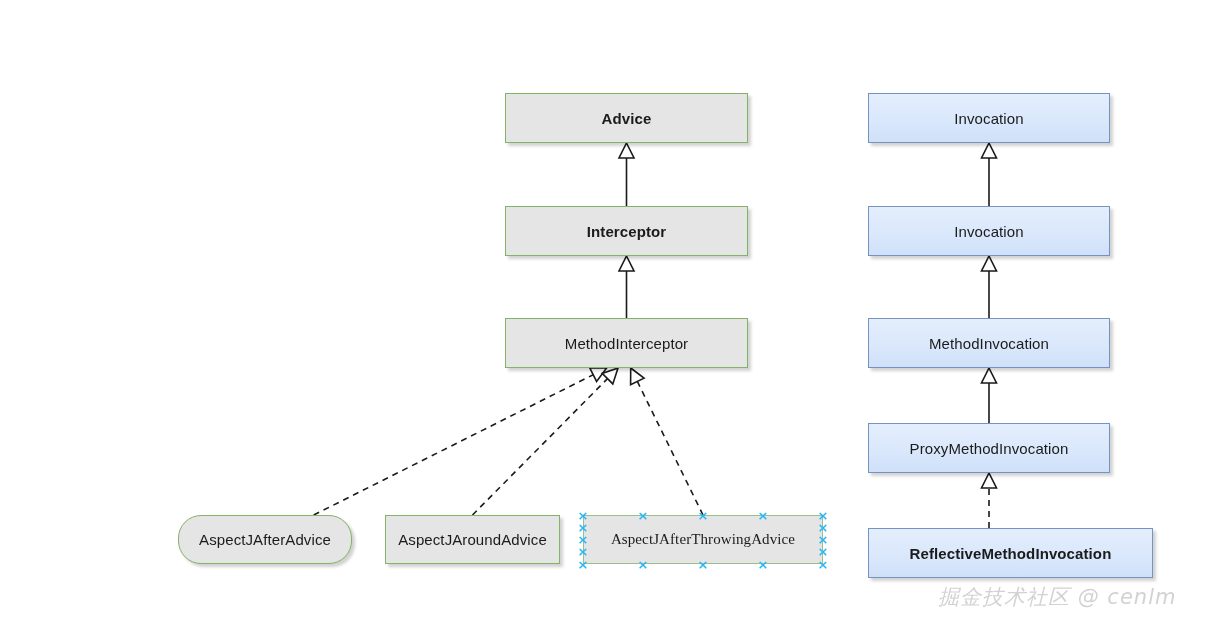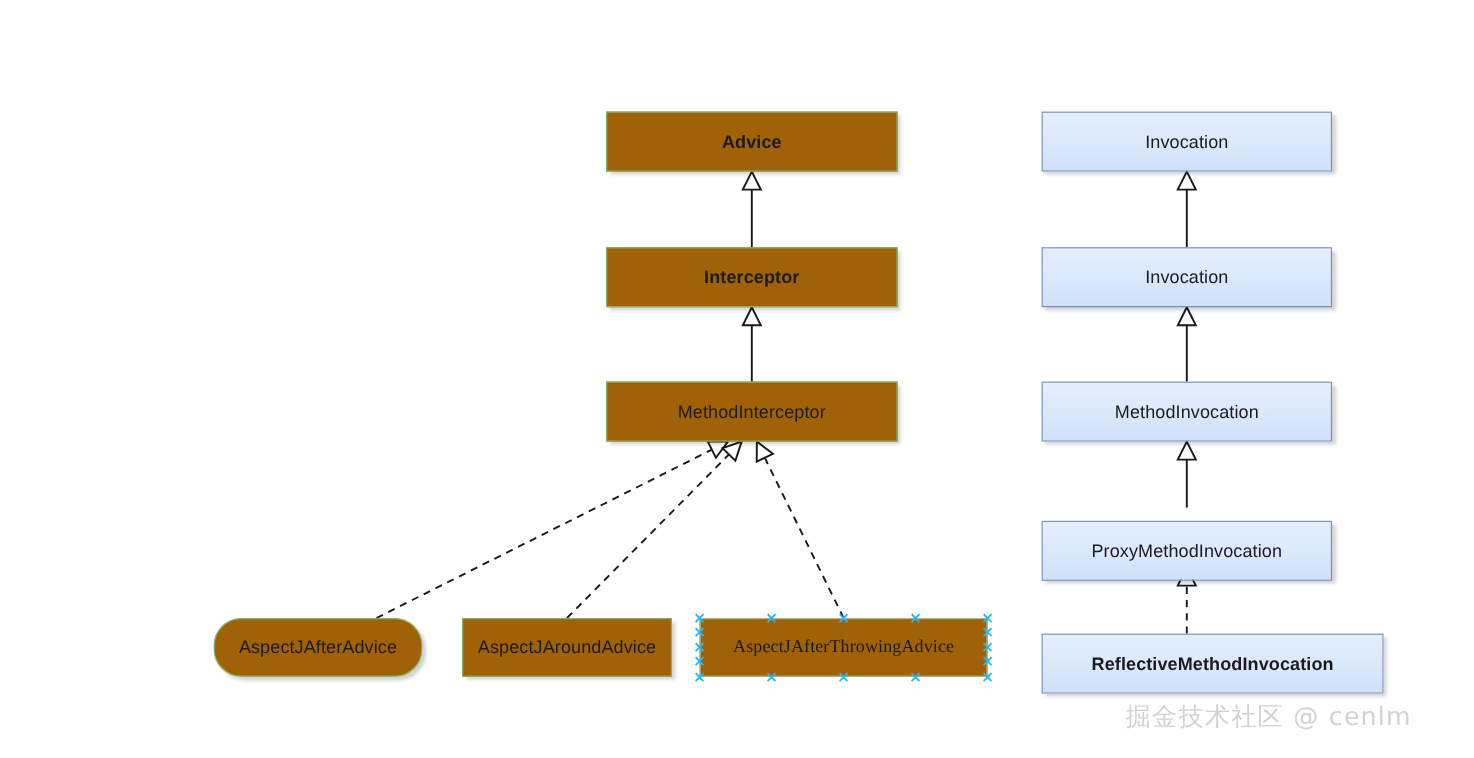--- a/index.html
+++ b/index.html
@@ -34,21 +34,21 @@
     font-size: 15px;
     color: #1b1b1b;
     letter-spacing: 0.1px;
     text-align: center;
     border-width: 1px;
     border-style: solid;
     box-shadow: 3px 3px 3px rgba(0,0,0,0.18);
     z-index: 3;
   }
   .node.green {
-    background: #a16207;
+    background: #e5e5e5;
     border-color: #82b366;
   }
   .node.blue {
     background: linear-gradient(180deg, #e4eefc 0%, #dae8fc 55%, #cfe0f8 100%);
     border-color: #7593c1;
   }
   .node.bold {
     font-weight: bold;
   }
   .node.selected {
@@ -149,29 +149,29 @@
       </div>
       <div class="node blue" style="left: 868px; top: 93px; width: 242px; height: 50px;">
         <span>Invocation</span>
       </div>
       <div class="node blue" style="left: 868px; top: 206px; width: 242px; height: 50px;">
         <span>Invocation</span>
       </div>
       <div class="node blue" style="left: 868px; top: 318px; width: 242px; height: 50px;">
         <span>MethodInvocation</span>
       </div>
-      <div class="node blue" style="left: 868px; top: 423px; width: 242px; height: 50px; margin-top: 11px;">
+      <div class="node blue" style="left: 868px; top: 423px; width: 242px; height: 50px;">
         <span>ProxyMethodInvocation</span>
       </div>
       <div class="node blue" style="left: 868px; top: 528px; width: 285px; height: 50px; font-weight: bold;">
         <span>ReflectiveMethodInvocation</span>
       </div>
     </div>
 
-  <div class="watermark" style="left: 938px; top: 583px;">掘金技术社区 @ cenlm</div>
+  <div class="watermark" style="left: 938px; top: 583px; font-style: italic;">掘金技术社区 @ cenlm</div>
 
 <div class="handles" style="left: 583px; top: 515px; width: 240px; height: 49px;">
       <div class="handle" style="left: 0px; top: 0px;">×</div>
       <div class="handle" style="left: 60px; top: 0px;">×</div>
       <div class="handle" style="left: 120px; top: 0px;">×</div>
       <div class="handle" style="left: 180px; top: 0px;">×</div>
       <div class="handle" style="left: 240px; top: 0px;">×</div>
       <div class="handle" style="left: 0px; top: 49px;">×</div>
       <div class="handle" style="left: 60px; top: 49px;">×</div>
       <div class="handle" style="left: 120px; top: 49px;">×</div>

